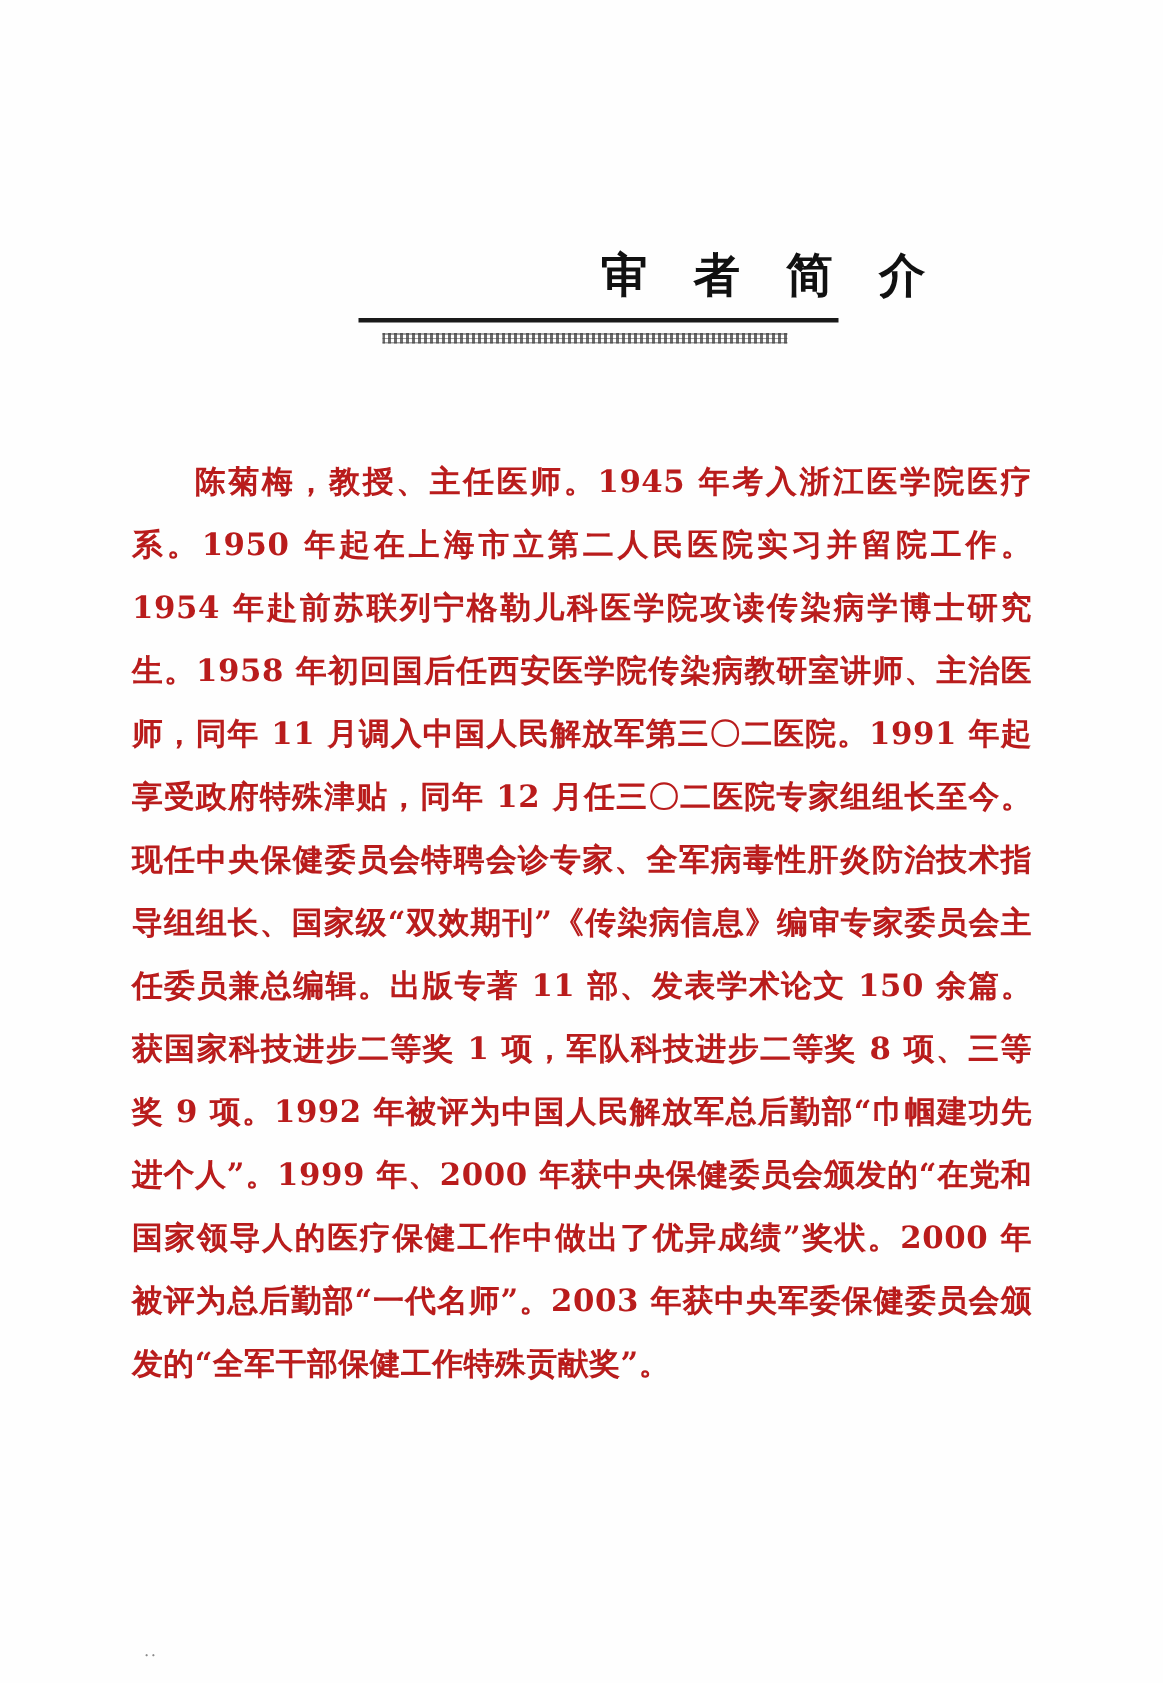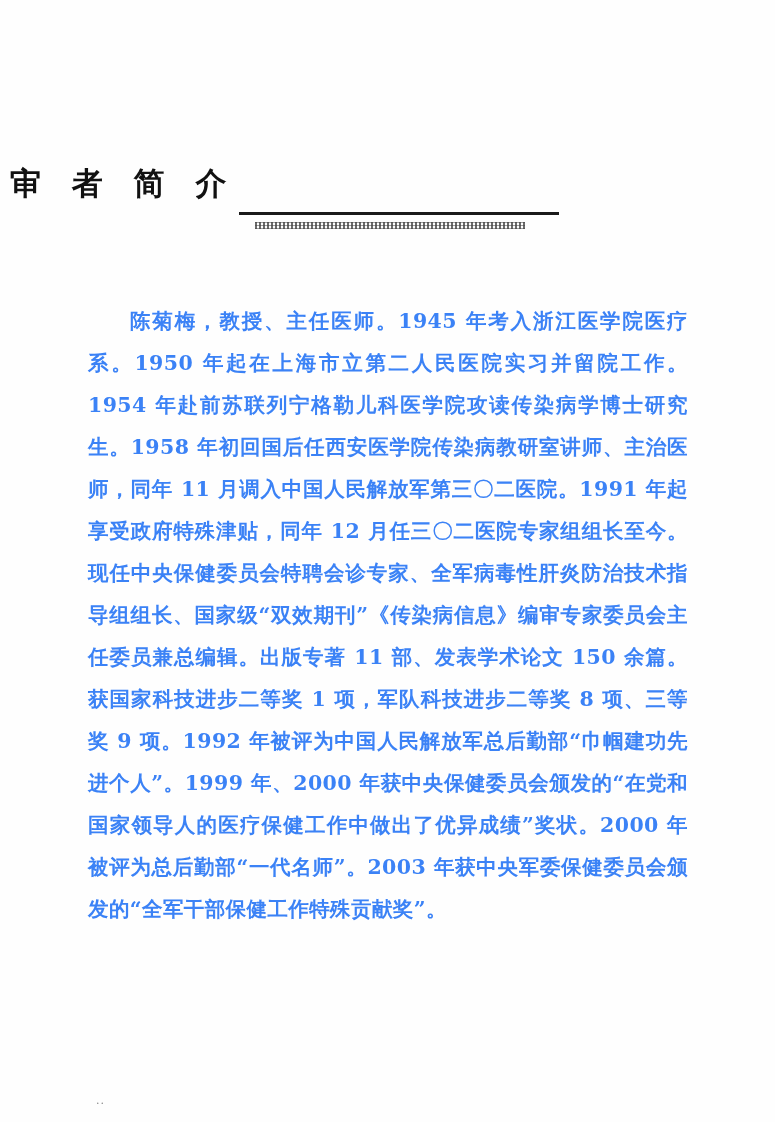--- a/index.html
+++ b/index.html
@@ -20,21 +20,21 @@
     top: 0; left: 0;
     width: 775px;
     height: 1122px;
     background: #fefefe;
   }
   .title-block {
     position: absolute;
     top: 163px;
     left: 0;
     width: 627px;
-    text-align: left;
+    text-align: right;
   }
   .doc-title {
     font-family: "DejaVu Serif", "Liberation Serif", serif;
     font-weight: bold;
     font-size: 31px;
     letter-spacing: 10px;
     color: #111;
     margin: 0;
     padding: 0;
     text-indent: 10px;
@@ -76,21 +76,21 @@
     width: 600px;
   }
   .body-text {
     font-family: "DejaVu Serif", "Liberation Serif", serif;
     font-weight: bold;
     font-size: 20.5px;
     line-height: 42px;
     text-align: justify;
     text-justify: inter-ideograph;
     text-indent: 42px;
-    color: #3b82f6;
+    color: #b91c1c;
     margin: 0;
     letter-spacing: 0.4px;
   }
   .footer-mark {
     position: absolute;
     left: 96px;
     top: 1094px;
     font-size: 11px;
     color: #8a8a8a;
     letter-spacing: 1px;

